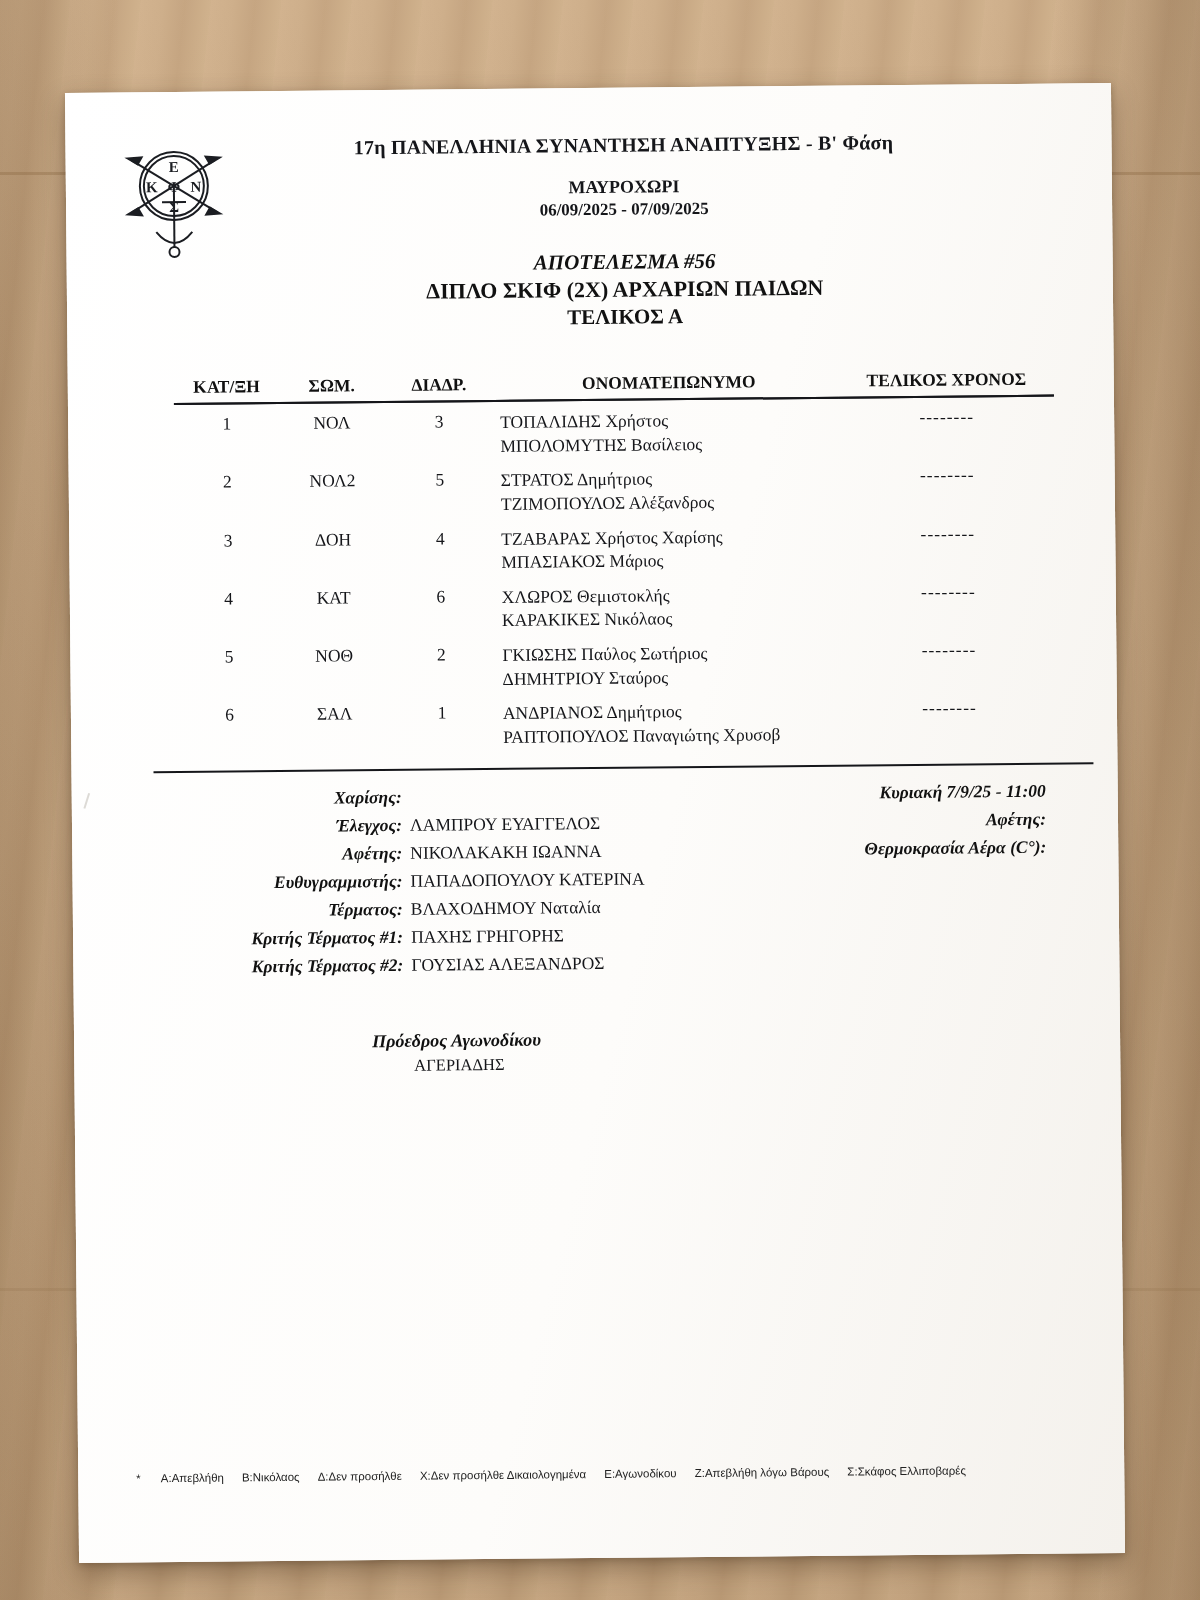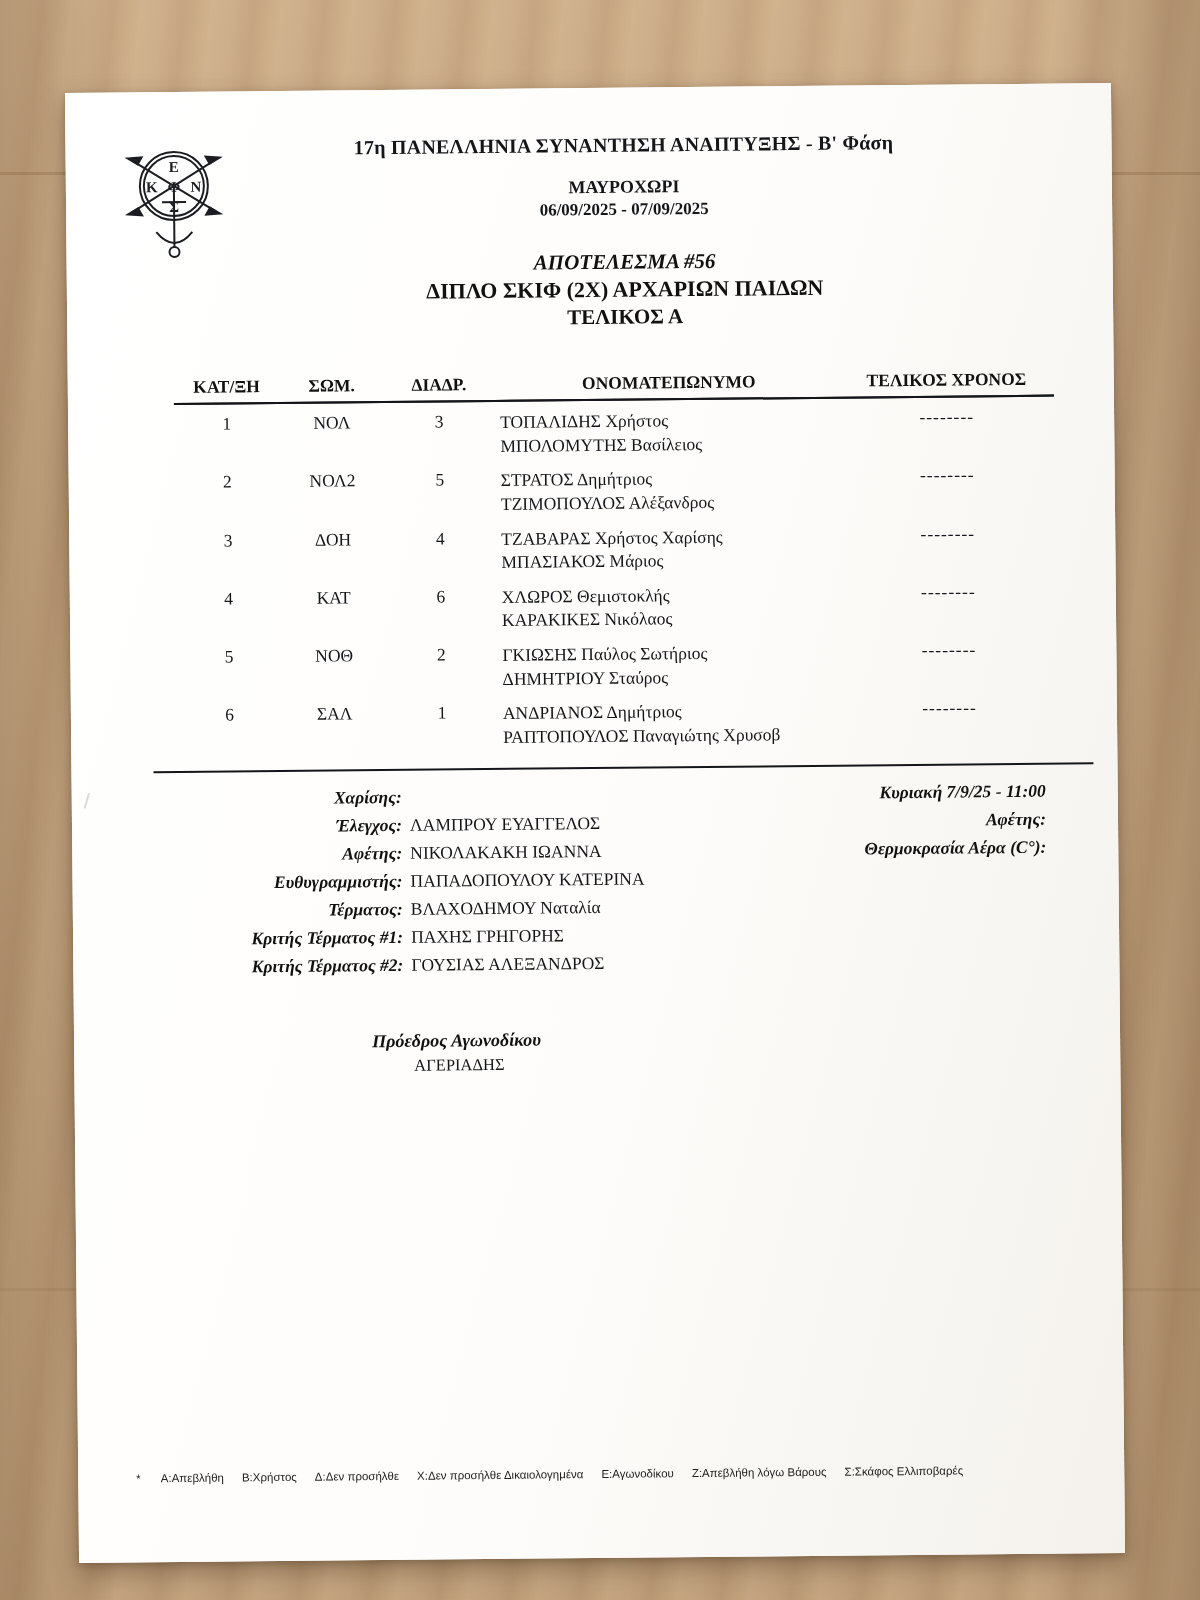--- a/index.html
+++ b/index.html
@@ -418,21 +418,21 @@
     </div>
 
     <div class="chairman">
       <div class="chairman-title">Πρόεδρος Αγωνοδίκου</div>
       <div class="chairman-name">ΑΓΕΡΙΑΔΗΣ</div>
     </div>
 
     <div class="legend">
       <span class="star">*</span>
       <span>Α:Απεβλήθη</span>
-      <span>Β:Χρήστος</span>
+      <span>Β:Νικόλαος</span>
       <span>Δ:Δεν προσήλθε</span>
       <span>Χ:Δεν προσήλθε Δικαιολογημένα</span>
       <span>Ε:Αγωνοδίκου</span>
       <span>Ζ:Απεβλήθη λόγω Βάρους</span>
       <span>Σ:Σκάφος Ελλιποβαρές</span>
     </div>
 
     <div class="mark" style="left:14px; top:700px; width:2px; height:16px; transform:rotate(18deg);"></div>
   </div>
 </div>

